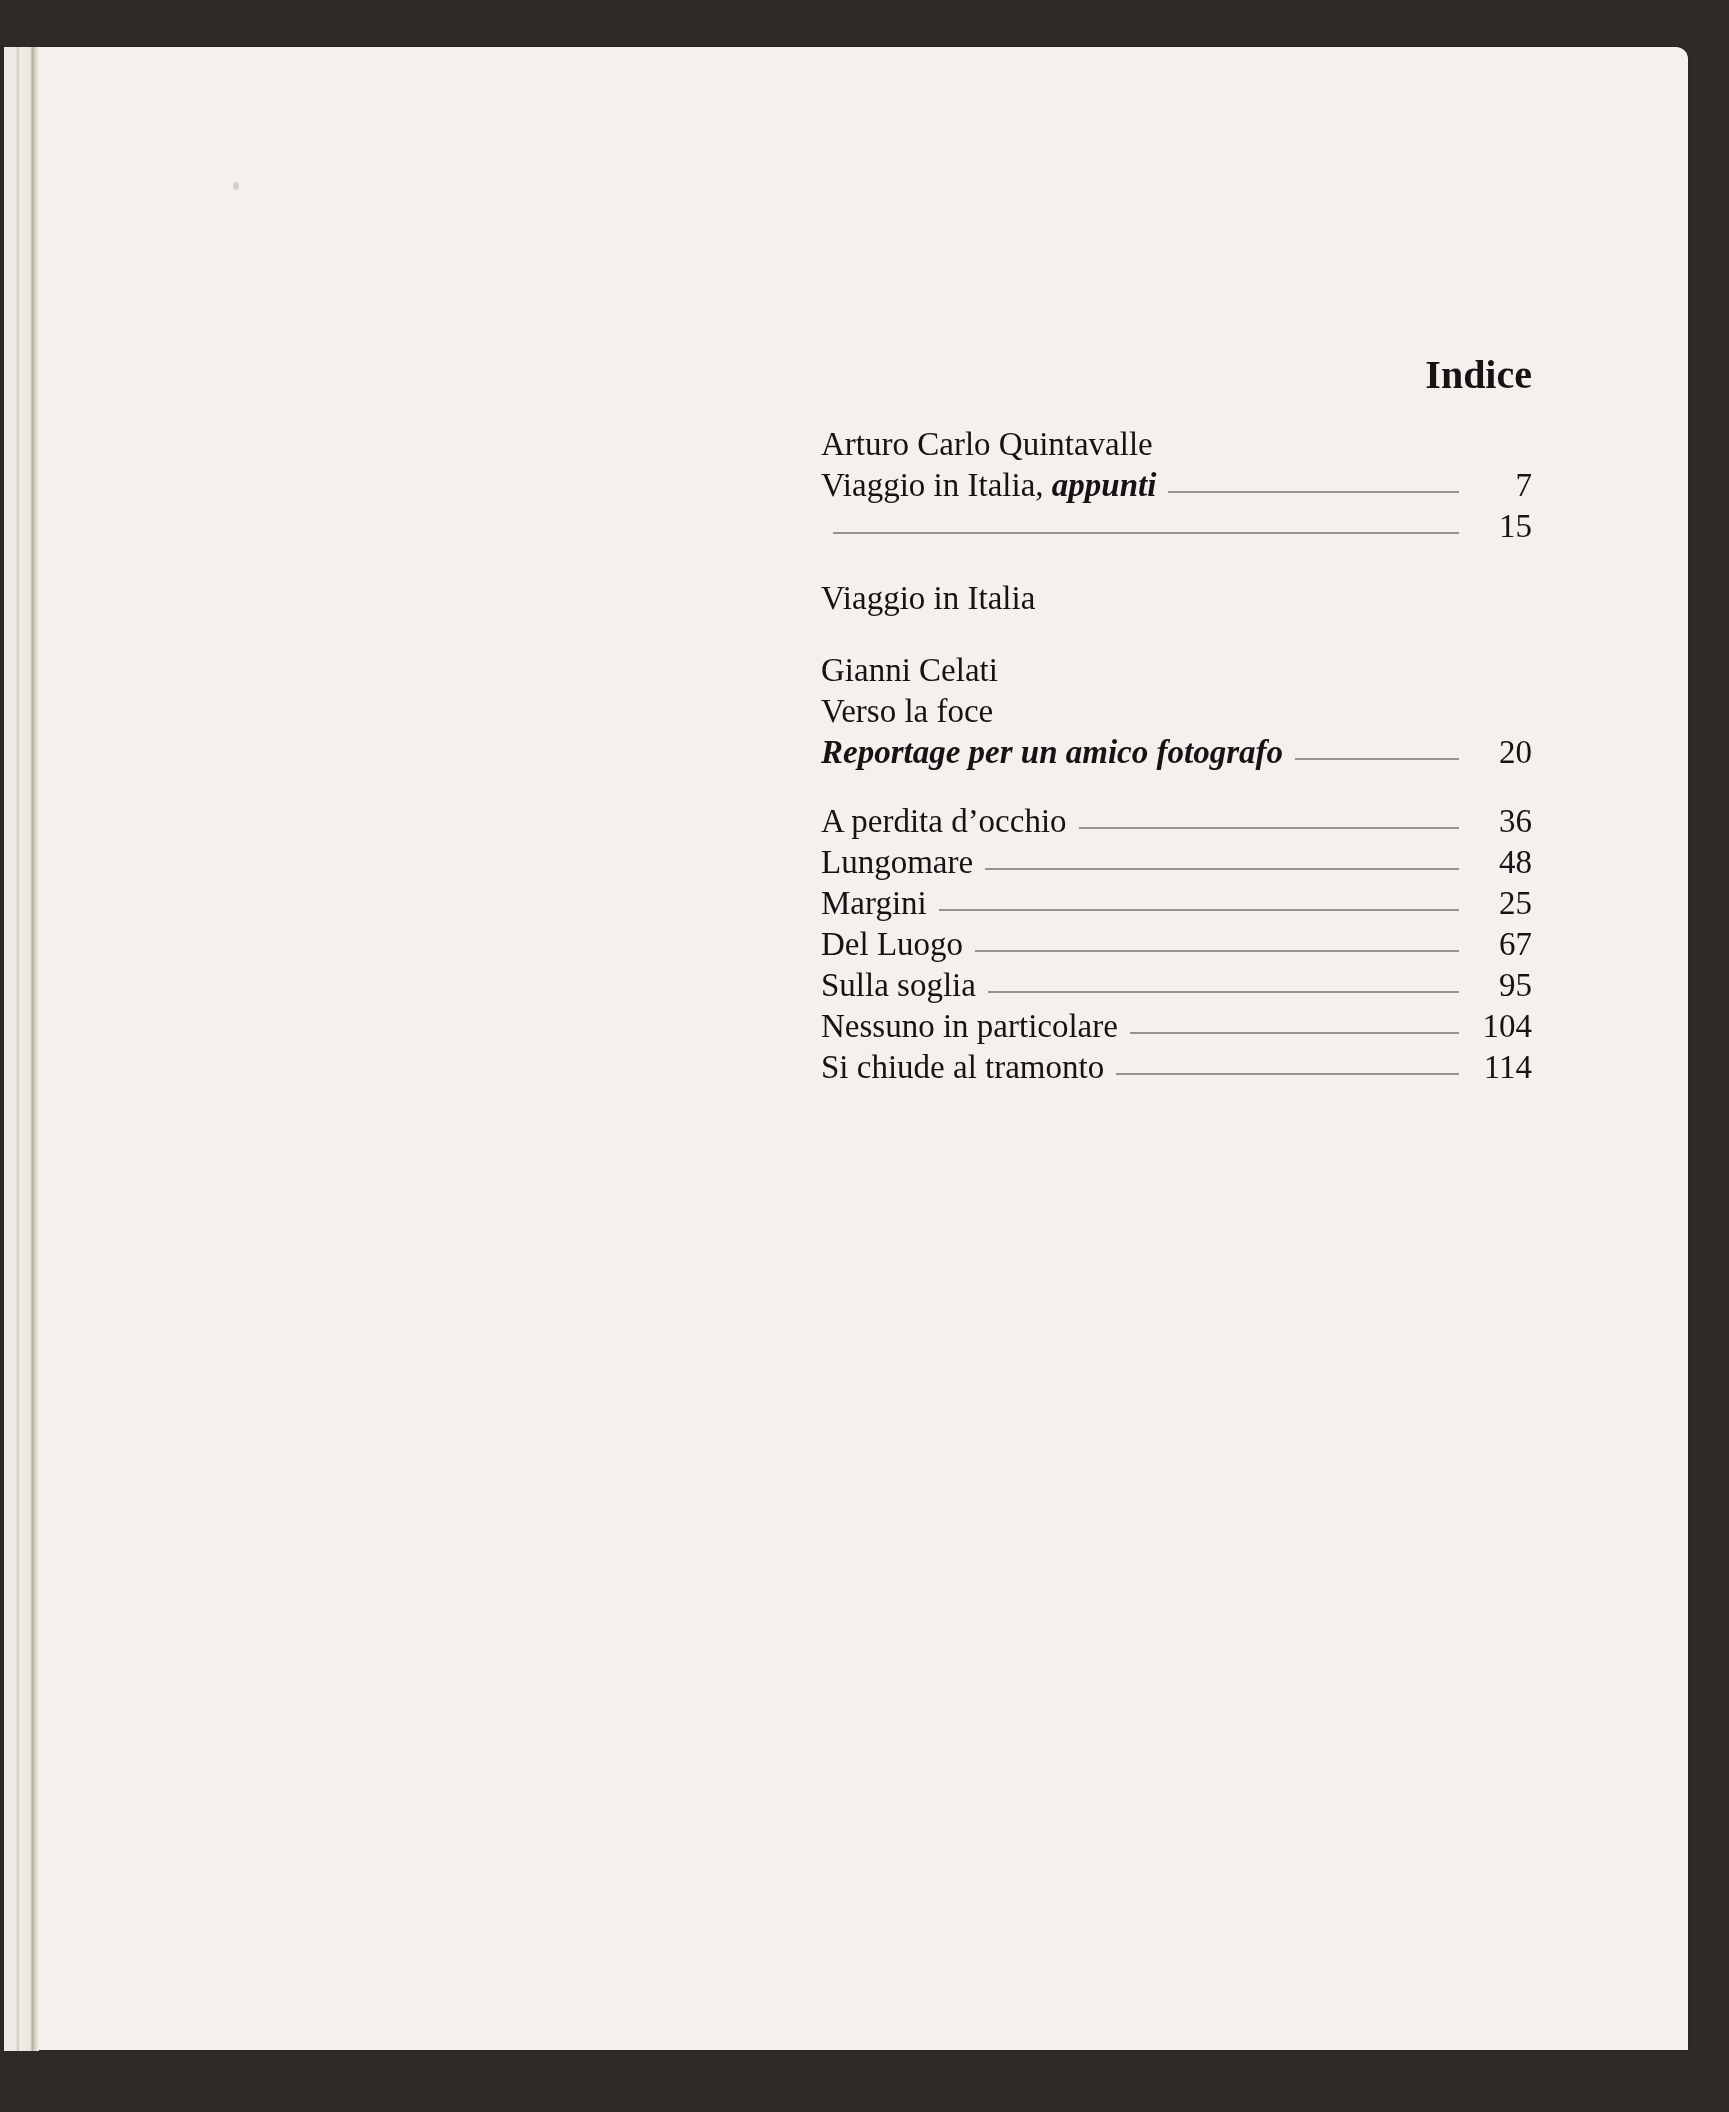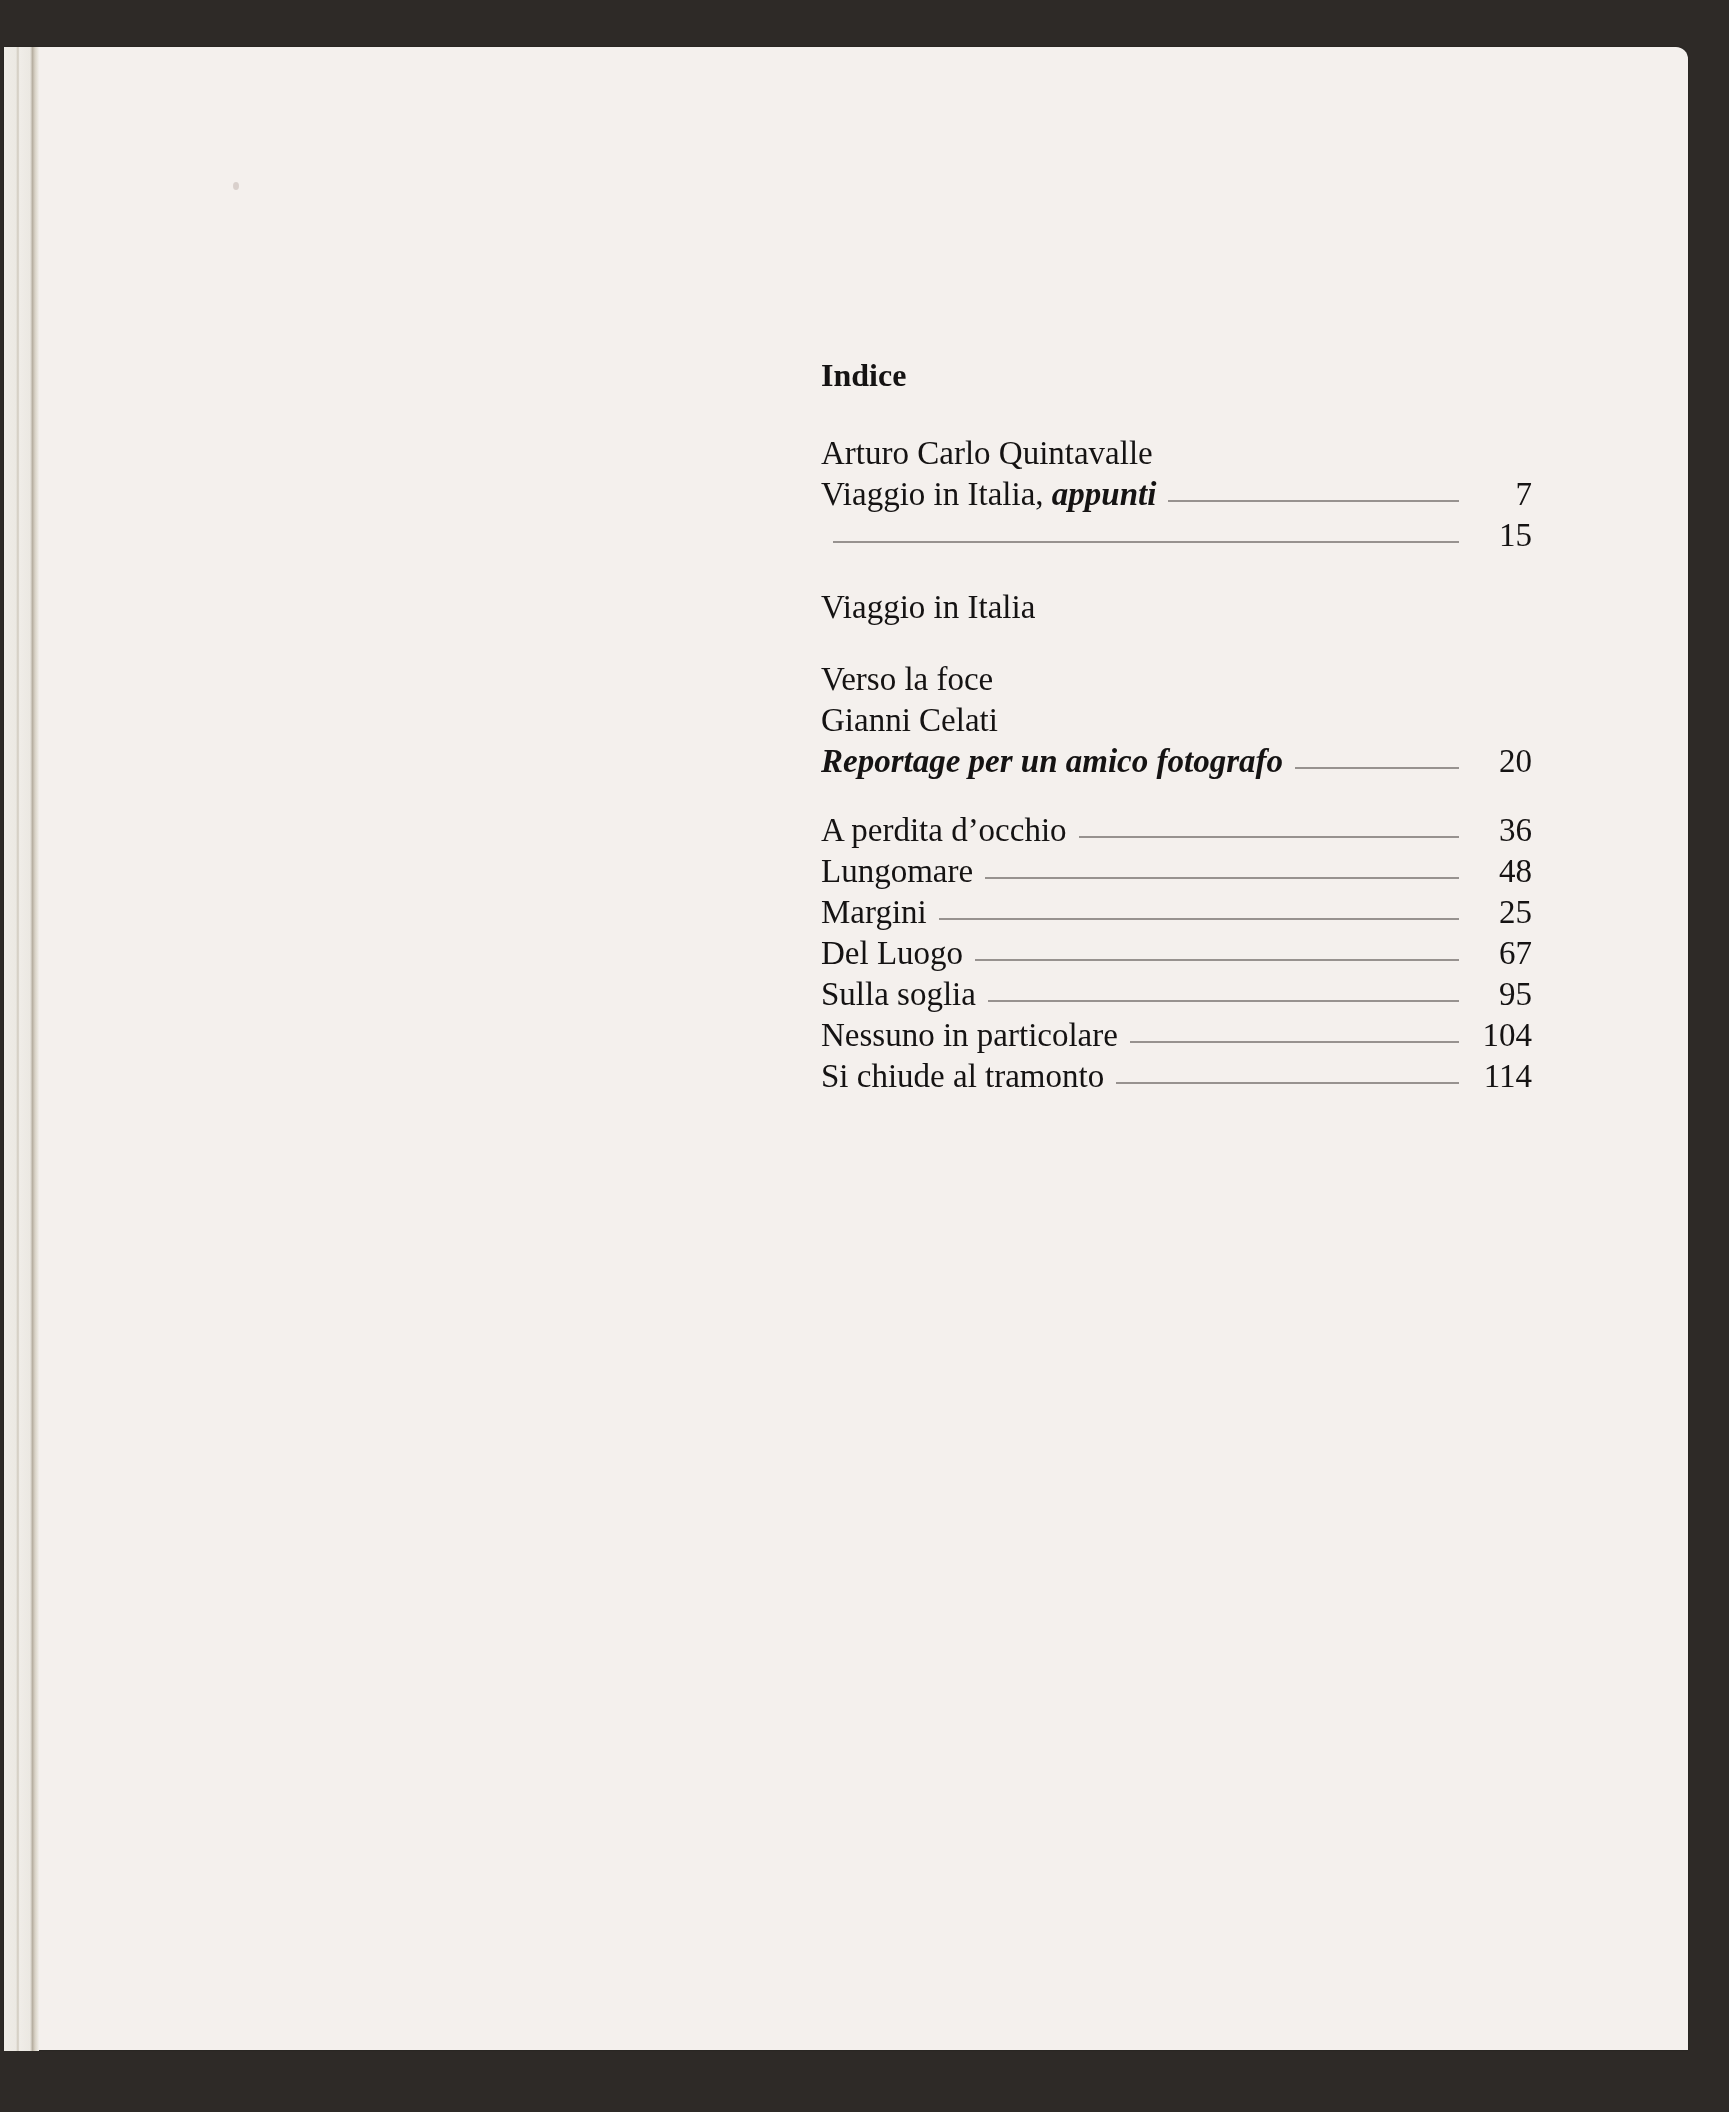--- a/index.html
+++ b/index.html
@@ -35,24 +35,25 @@
     .toc {
       position: absolute;
       left: 821px;
       top: 355px;
       width: 711px;
       color: #151313;
       font-family: "Liberation Serif", "DejaVu Serif", serif;
     }
     .toc-title {
       font-weight: bold;
-      font-size: 32px;
+      font-size: 40px;
       line-height: 40px;
       height: 40px;
-      margin-bottom: 38px;
+      margin-bottom: 29px;
+      text-align: right;
     }
     .line {
       display: flex;
       align-items: baseline;
       font-size: 33px;
       line-height: 41px;
       height: 41px;
     }
     .line .label {
       white-space: nowrap;
@@ -107,24 +108,24 @@
 
   <div class="gap-sm"></div>
 
   <div class="line">
     <span class="label">Viaggio in Italia</span>
   </div>
 
   <div class="gap-sm"></div>
 
   <div class="line">
-    <span class="label">Verso la foce</span>
+    <span class="label">Gianni Celati</span>
   </div>
   <div class="line">
-    <span class="label">Gianni Celati</span>
+    <span class="label">Verso la foce</span>
   </div>
   <div class="line">
     <span class="label"><i>Reportage per un amico fotografo</i></span>
     <span class="leader"></span>
     <span class="page-num">20</span>
   </div>
 
   <div class="gap-md"></div>
 
   <div class="line">

